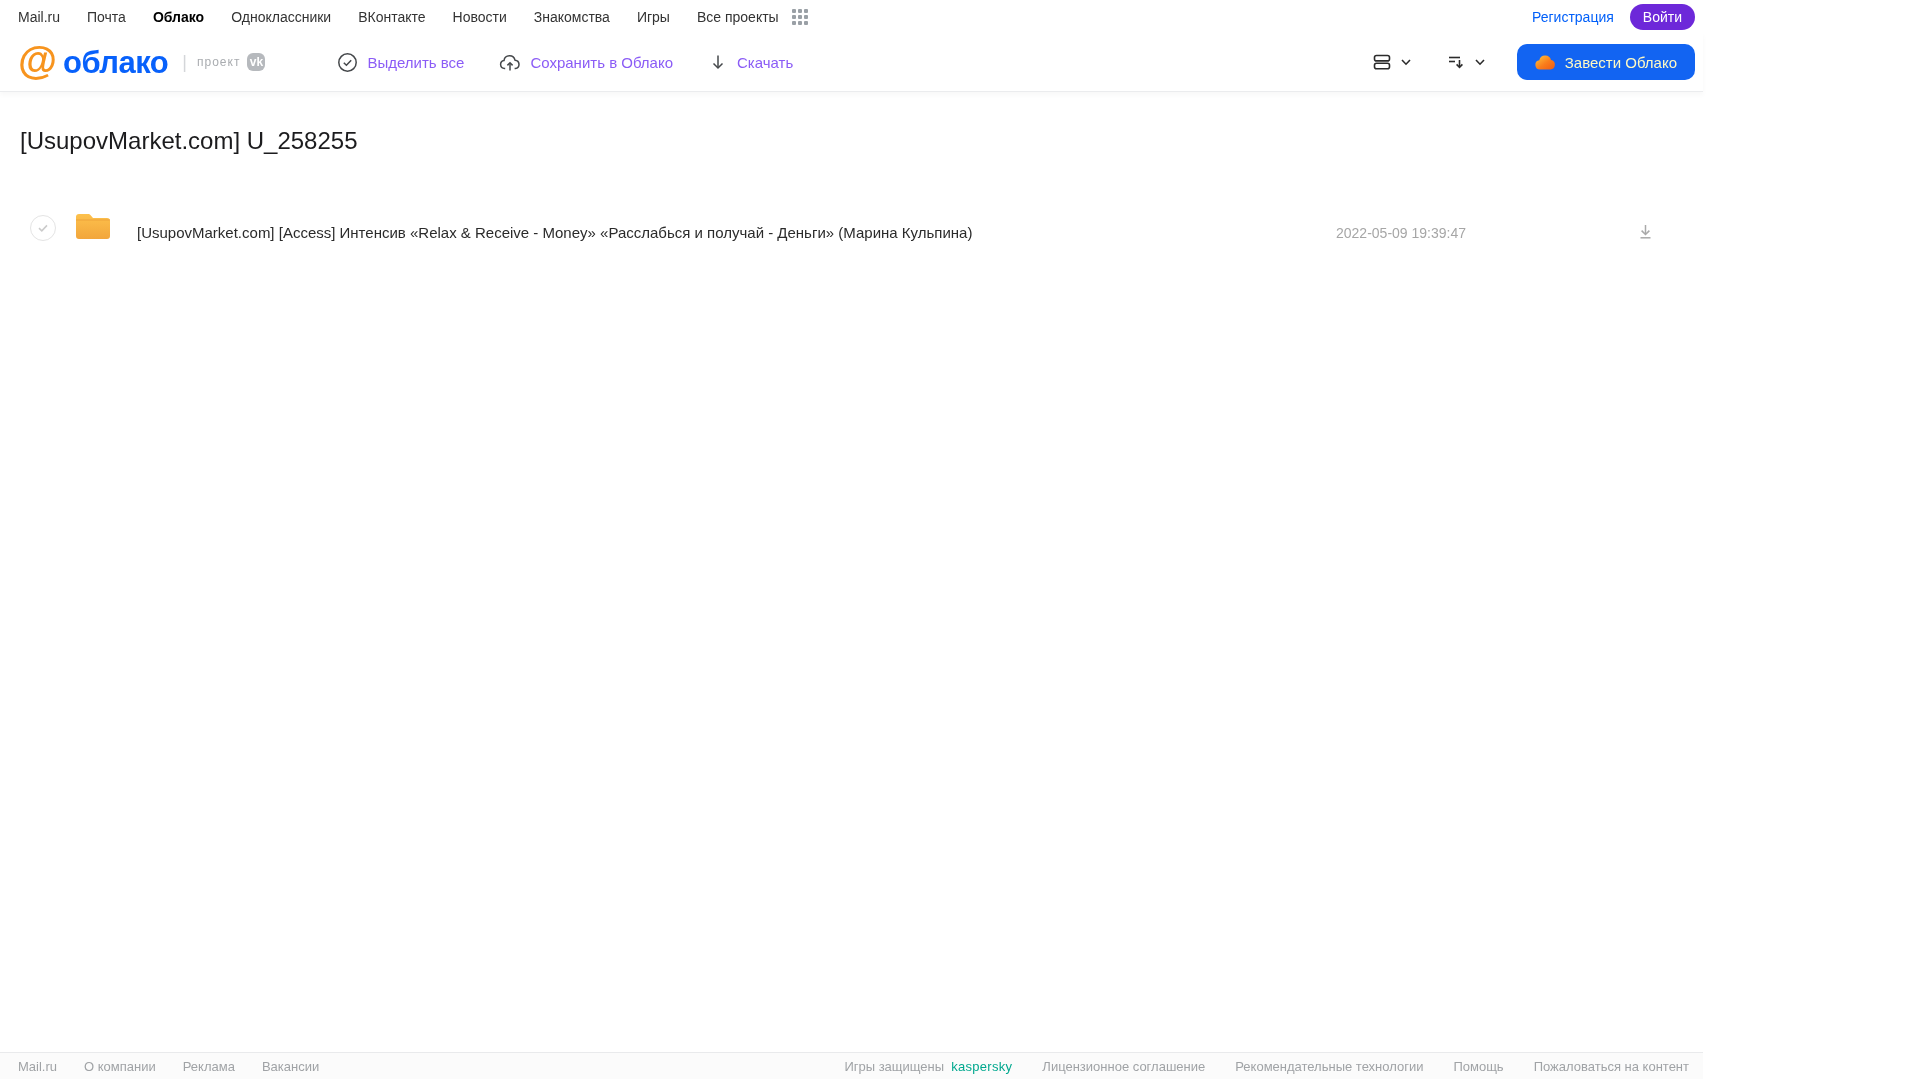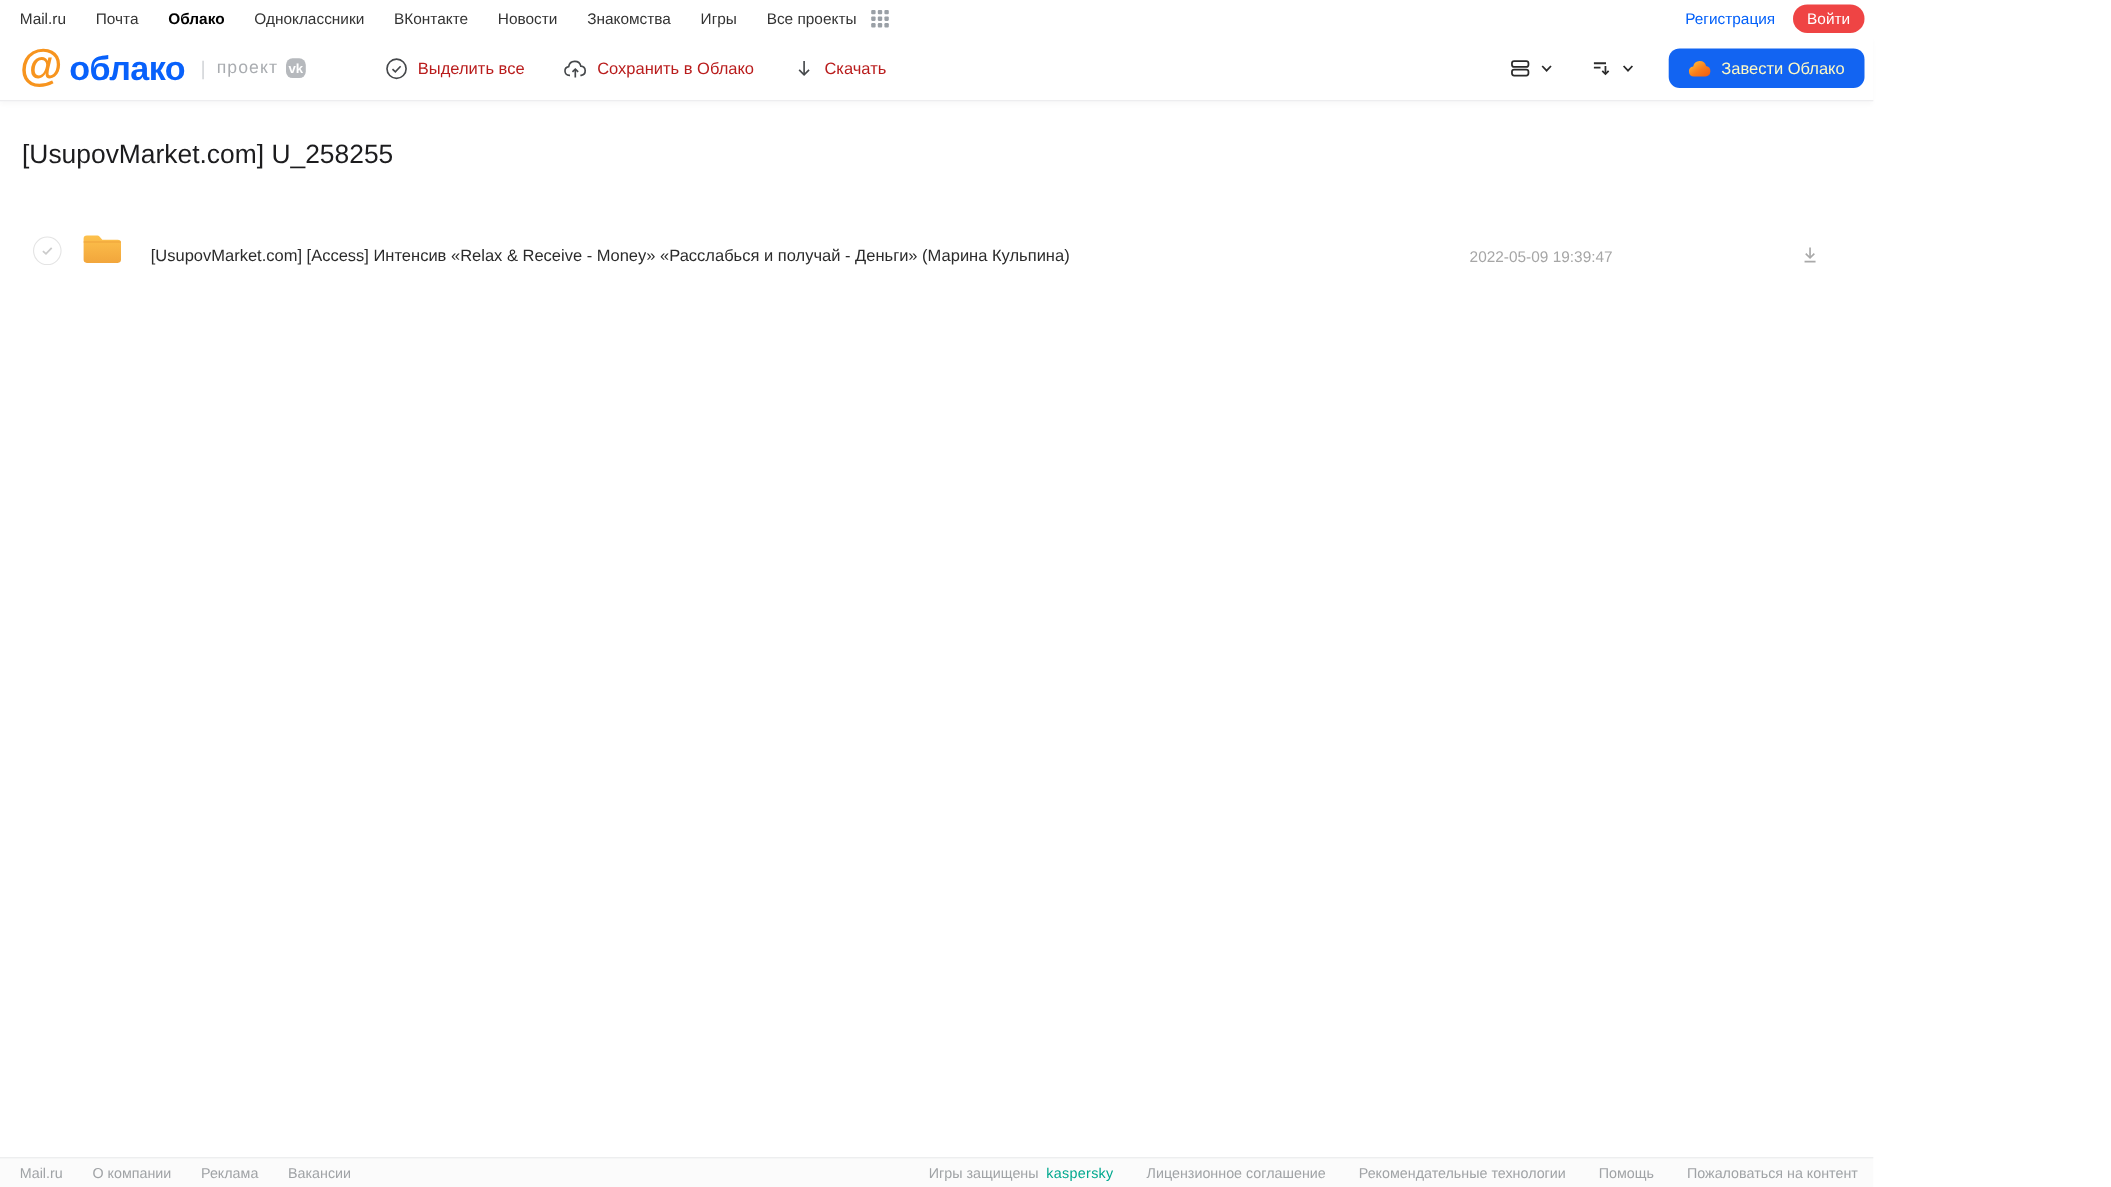--- a/index.html
+++ b/index.html
@@ -11,39 +11,39 @@
   .topnav { display:flex; align-items:center; justify-content:space-between;
     height:33px; padding:0 8px 0 18px; }
   .topnav-left { display:flex; align-items:center; gap:27px; }
   .topnav-left a { font-size:14px; color:#333; text-decoration:none; cursor:pointer; }
   .topnav-left a.active { font-weight:bold; color:#000; }
   .grid-dots { display:inline-grid; grid-template-columns:repeat(3,4px); grid-gap:2px;
     margin-left:-14px; cursor:pointer; }
   .grid-dots i { width:4px; height:4px; border-radius:1px; background:#9aa0a6; }
   .topnav-right { display:flex; align-items:center; gap:16px; }
   .topnav-right a { font-size:14px; color:#005ff9; text-decoration:none; cursor:pointer; }
-  .login-btn { background:#ef4444; color:#fff; font-size:14px; border:none;
+  .login-btn { background:#6d28d9; color:#fff; font-size:14px; border:none;
     border-radius:16px; padding:5px 13px; cursor:pointer; font-family:inherit; }
 
   
   .toolbar { display:flex; align-items:center; height:59px; padding:0 8px 0 18px;
     border-bottom:1px solid #ebecee; box-shadow:0 3px 5px rgba(0,0,0,0.03); }
   .brand { display:flex; align-items:center; }
   .at-logo { color:#f7941e; font-size:40px; font-weight:bold; line-height:1;
     margin-right:6px; transform:translateY(-2px); }
   .logo-text { color:#0861fb; font-size:31px; font-weight:bold; letter-spacing:-0.5px;
     line-height:1; }
   .brand .pipe { color:#d4d6d9; font-size:18px; margin:0 10px 0 14px; }
-  .brand .project { color:#a9acb0; font-size:16px; letter-spacing:1px; }
+  .brand .project { color:#a9acb0; font-size:12px; letter-spacing:1px; }
   .vk-badge { display:inline-flex; align-items:center; justify-content:center;
     width:18px; height:18px; margin-left:7px; border-radius:6px; background:#b6b9bd;
     color:#fff; font-size:12px; font-weight:bold; }
   .actions { display:flex; align-items:center; gap:35px; margin-left:72px; }
   .action-btn { display:flex; align-items:center; gap:9px; background:none; border:none;
-    cursor:pointer; font-family:inherit; font-size:15px; color:#b91c1c; }
+    cursor:pointer; font-family:inherit; font-size:15px; color:#8b5cf6; }
   .action-btn svg { stroke:#45484b; }
   .toolbar-right { margin-left:auto; display:flex; align-items:center; }
   .icon-ctrl { display:flex; align-items:center; gap:6px; background:none; border:none;
     cursor:pointer; padding:4px; }
   .icon-ctrl + .icon-ctrl { margin-left:24px; }
   .get-cloud-btn { display:flex; align-items:center; gap:9px; margin-left:26px;
     height:36px; padding:0 18px; background:#1264f2; border:none; border-radius:10px;
     color:#fef9c3; font-size:15px; cursor:pointer; font-family:inherit; }
 
   

